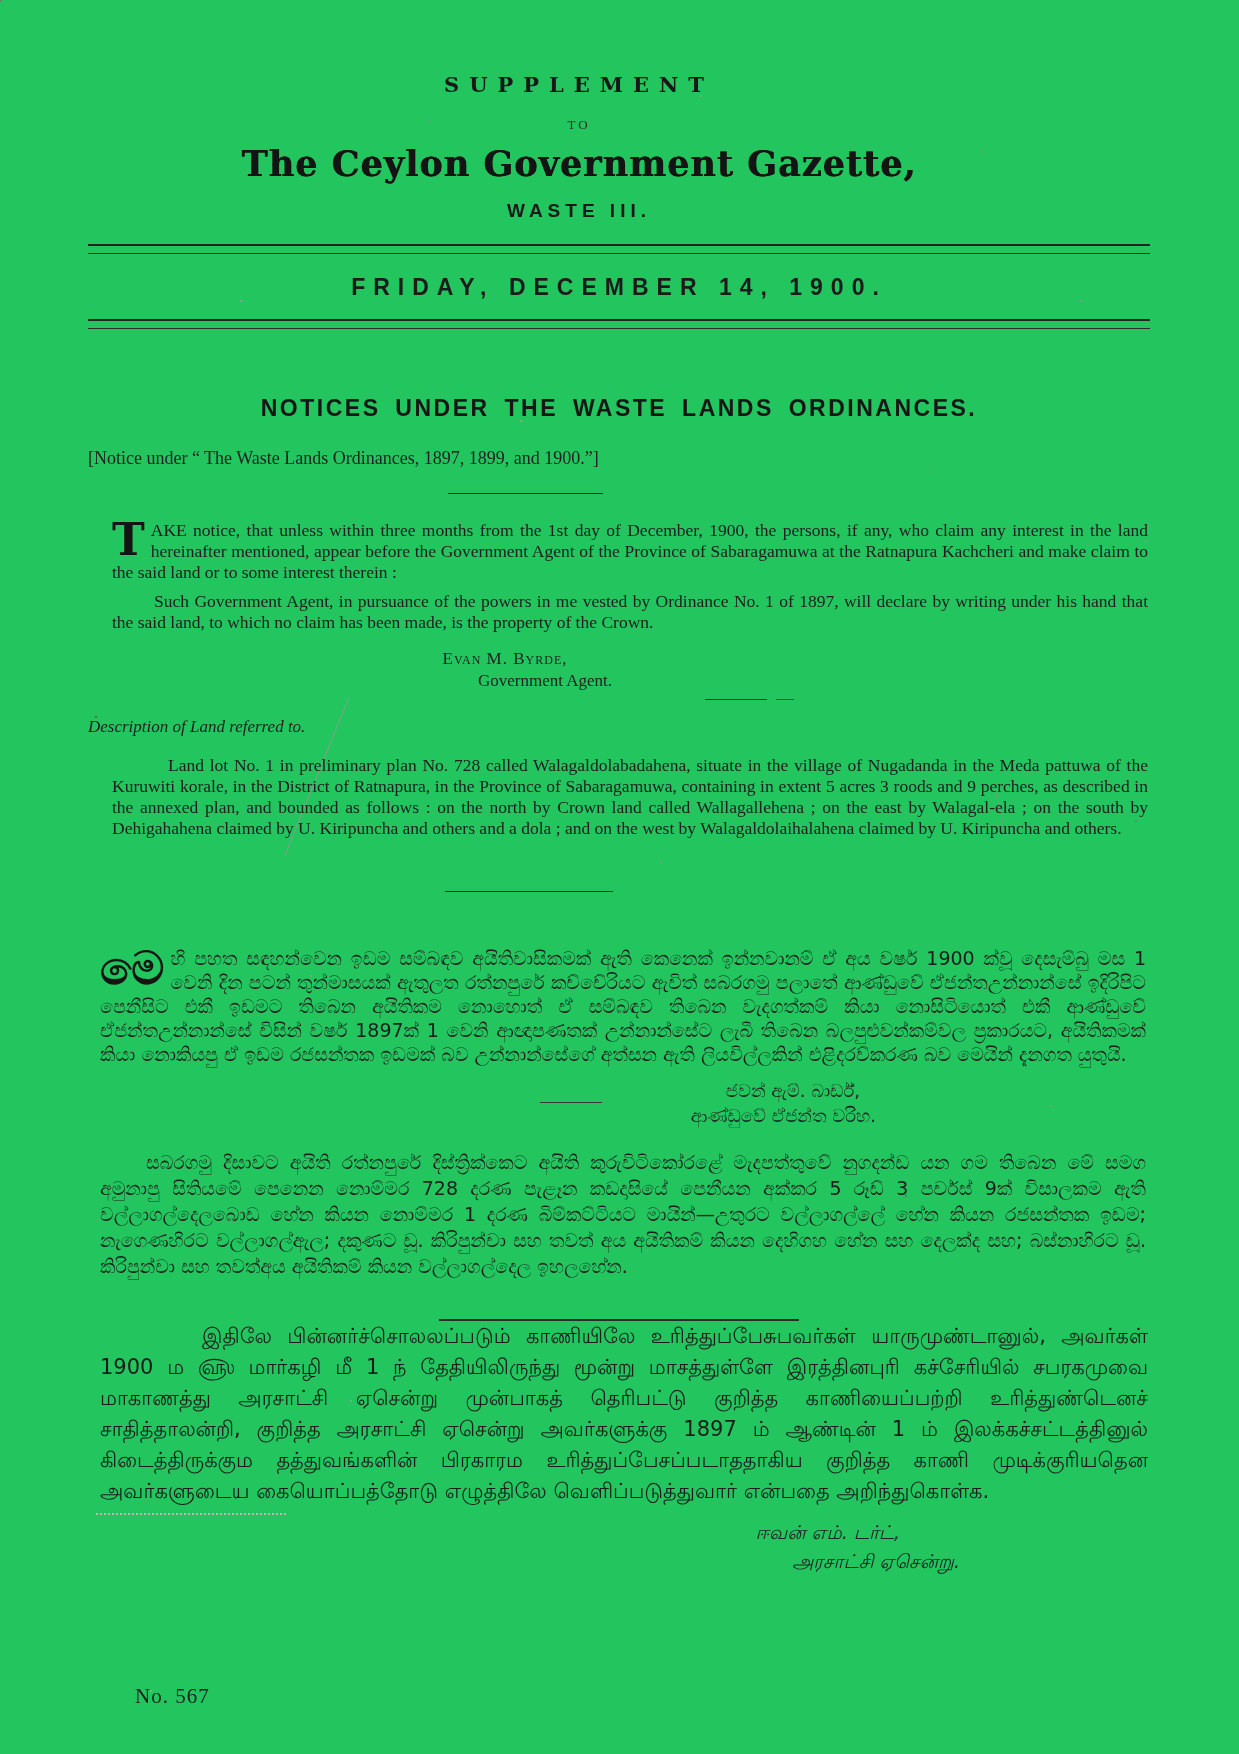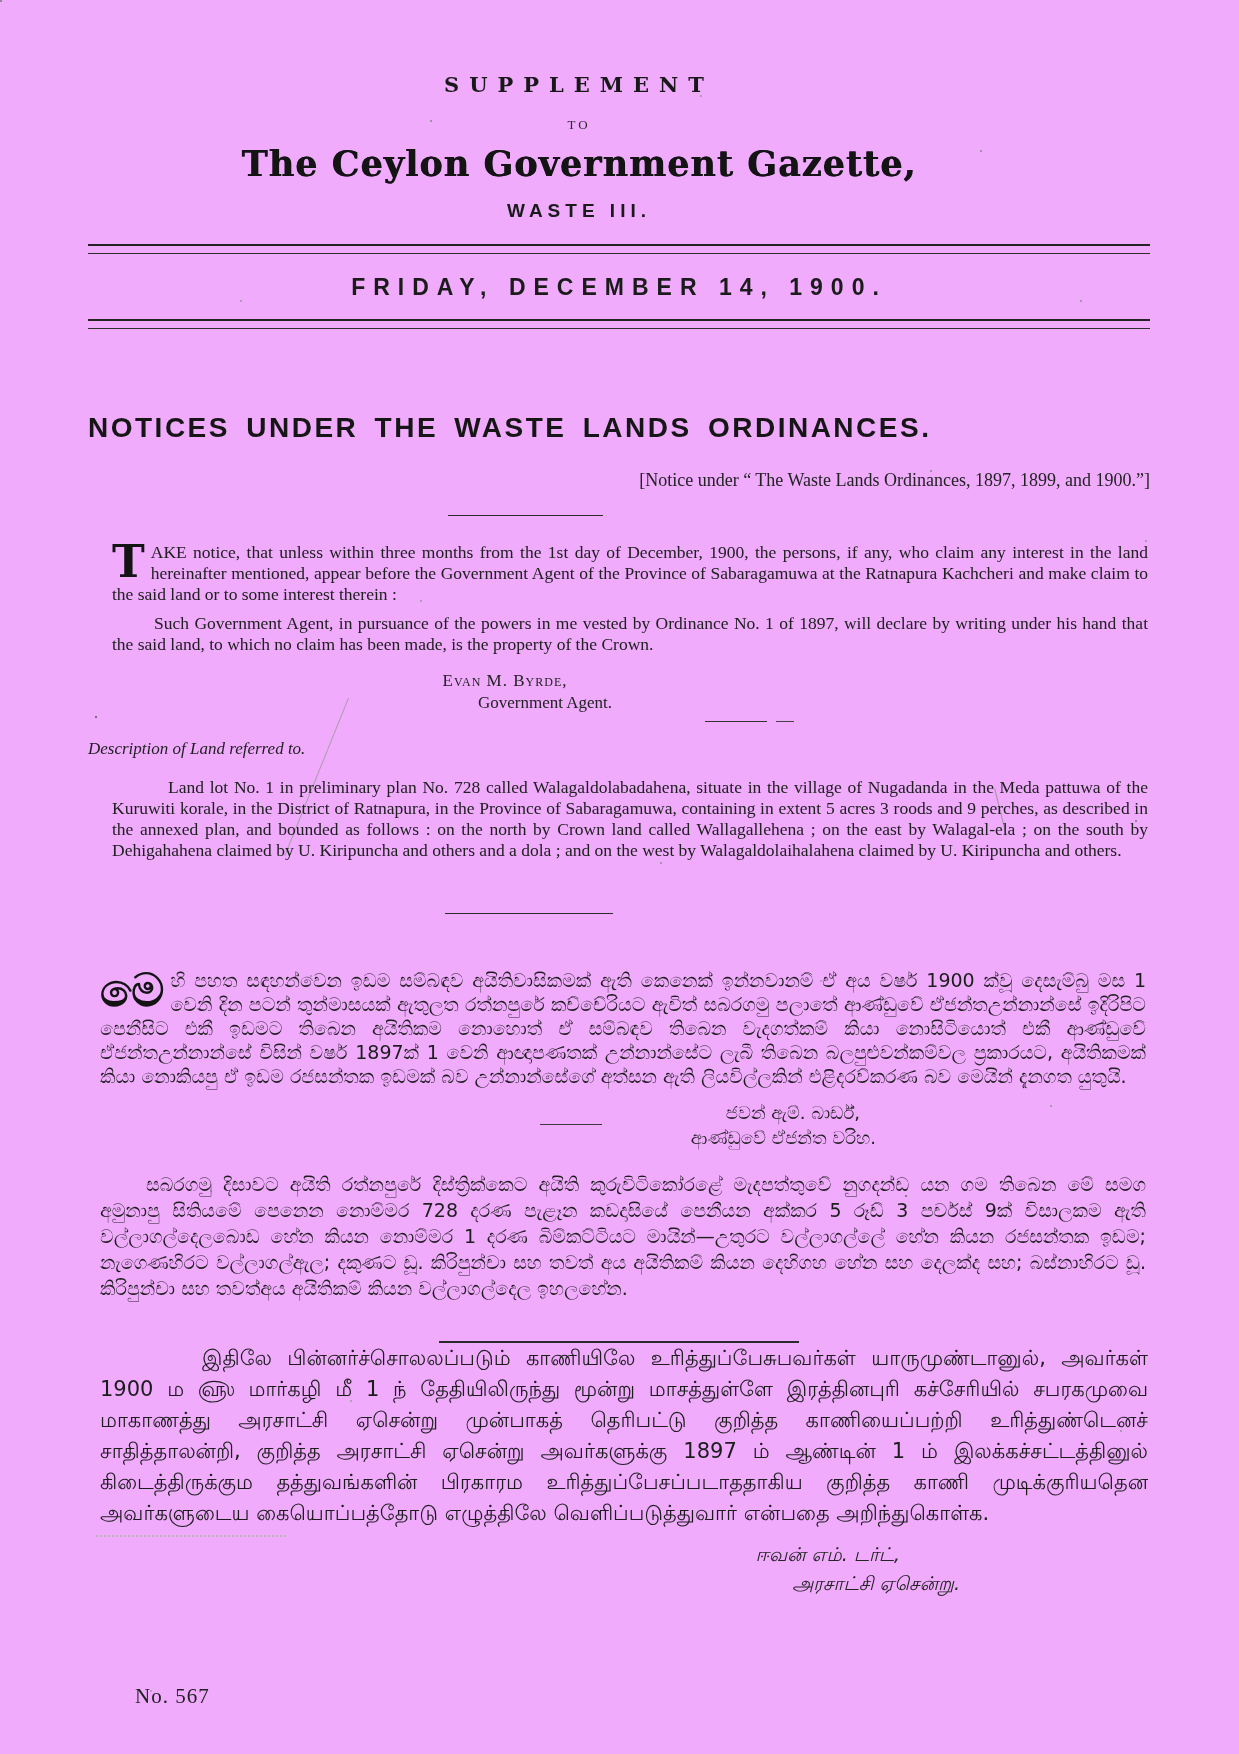--- a/index.html
+++ b/index.html
@@ -1,20 +1,20 @@
 <!DOCTYPE html>
 <html><head>
 <meta charset="utf-8">
 <style>
   html,body{margin:0;padding:0;background:#e8e8e6;}
   .page{
     position:relative;
     width:1239px;height:1754px;
     margin:0 auto;
-    background:#f0abfc;
+    background:#22c55e;
     color:#1e1e1e;
     overflow:hidden;
     font-family:"Liberation Serif","DejaVu Serif",serif;
   }
   .col{position:relative;margin:0 89px 0 88px;width:1062px;}
 
   
   .masthead{padding-top:72px;text-align:center;transform:translateX(-40px);}
   .supplement{
     font-family:"DejaVu Serif",serif;
@@ -37,26 +37,26 @@
   .rule-top{margin-top:22px;}
   .date-line{
     text-align:center;margin-top:20px;
     font-family:"Liberation Sans",sans-serif;
     font-size:23px;font-weight:bold;letter-spacing:8px;color:#1b1b1b;
   }
   .rule-bottom{margin-top:18px;}
 
   
   .notices-heading{
-    margin-top:83px;text-align:left;
+    margin-top:66px;text-align:center;
     font-family:"Liberation Sans",sans-serif;
-    font-size:28px;font-weight:bold;letter-spacing:2.5px;color:#161616;
+    font-size:23px;font-weight:bold;letter-spacing:2.5px;color:#161616;
     word-spacing:6px;
   }
-  .notice-subheading{margin-top:26px;text-align:right;font-size:18px;color:#222;}
+  .notice-subheading{margin-top:26px;text-align:left;font-size:18px;color:#222;}
   .short-rule{margin:24px auto 0 auto;margin-left:360px;width:155px;border-top:1.5px solid #2b2b2b;}
 
   .body-en{font-size:17.5px;line-height:21px;text-align:justify;color:#202020;}
   .take-para{margin-top:26px;padding:0 2px 0 24px;}
   .dropcap-t{
     float:left;font-size:44px;line-height:36px;padding:2px 6px 0 0;
     font-weight:bold;font-family:"DejaVu Serif",serif;color:#141414;
   }
   .agent-para{margin-top:8px;padding:0 2px 0 24px;text-indent:42px;}
 

